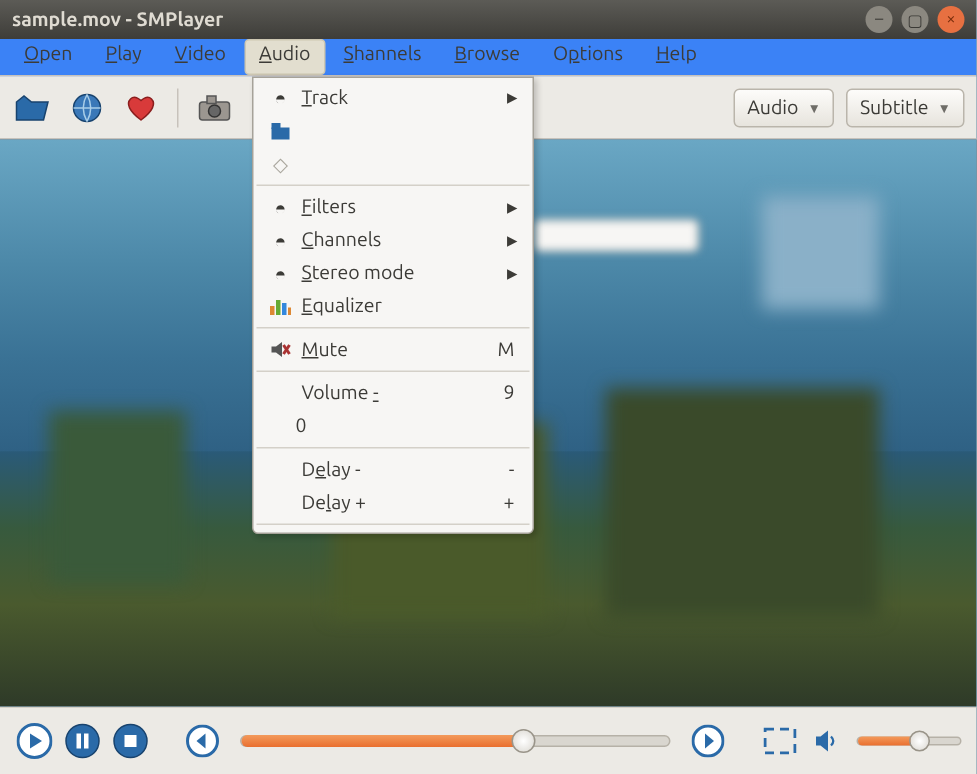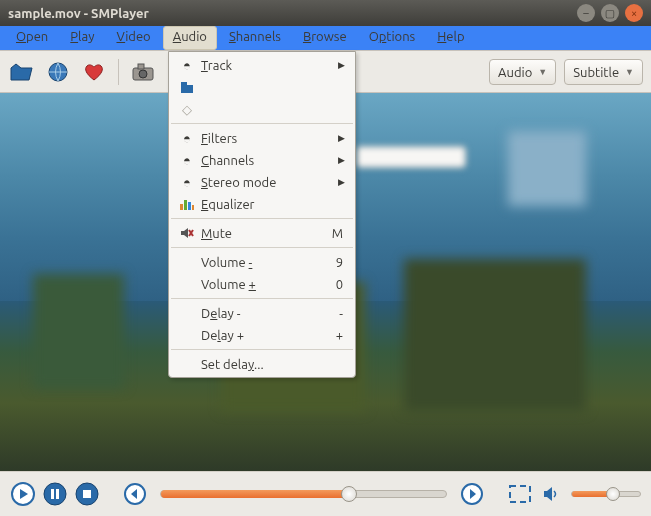--- a/index.html
+++ b/index.html
@@ -175,39 +175,34 @@
     <span class="menu-shortcut">M</span>
   </div>
   <div class="menu-sep"></div>
   <div class="menu-item">
     <span class="menu-icon"></span>
     <span class="menu-label">Volume <u>-</u></span>
     <span class="menu-shortcut">9</span>
   </div>
   <div class="menu-item">
     <span class="menu-icon"></span>
-    <span class="menu-label">Volume <u>+</u></span>
     <span class="menu-shortcut">0</span>
   </div>
   <div class="menu-sep"></div>
   <div class="menu-item">
     <span class="menu-icon"></span>
     <span class="menu-label">D<u>e</u>lay -</span>
     <span class="menu-shortcut">-</span>
   </div>
   <div class="menu-item">
     <span class="menu-icon"></span>
     <span class="menu-label">De<u>l</u>ay +</span>
     <span class="menu-shortcut">+</span>
   </div>
   <div class="menu-sep"></div>
-  <div class="menu-item">
-    <span class="menu-icon"></span>
-    <span class="menu-label">Set dela<u>y</u>...</span>
-  </div>
 </div>
 
 <div class="submenu-hint"></div>
 
 <div class="controls">
   <div class="ctrl-btn">
       <svg width="24" height="24">
         <circle cx="12" cy="12" r="11" fill="#fff" stroke="#2a6aa8" stroke-width="2"></circle>
         <path d="M9 7 L17 12 L9 17 Z" fill="#2a6aa8"></path>
       </svg>

